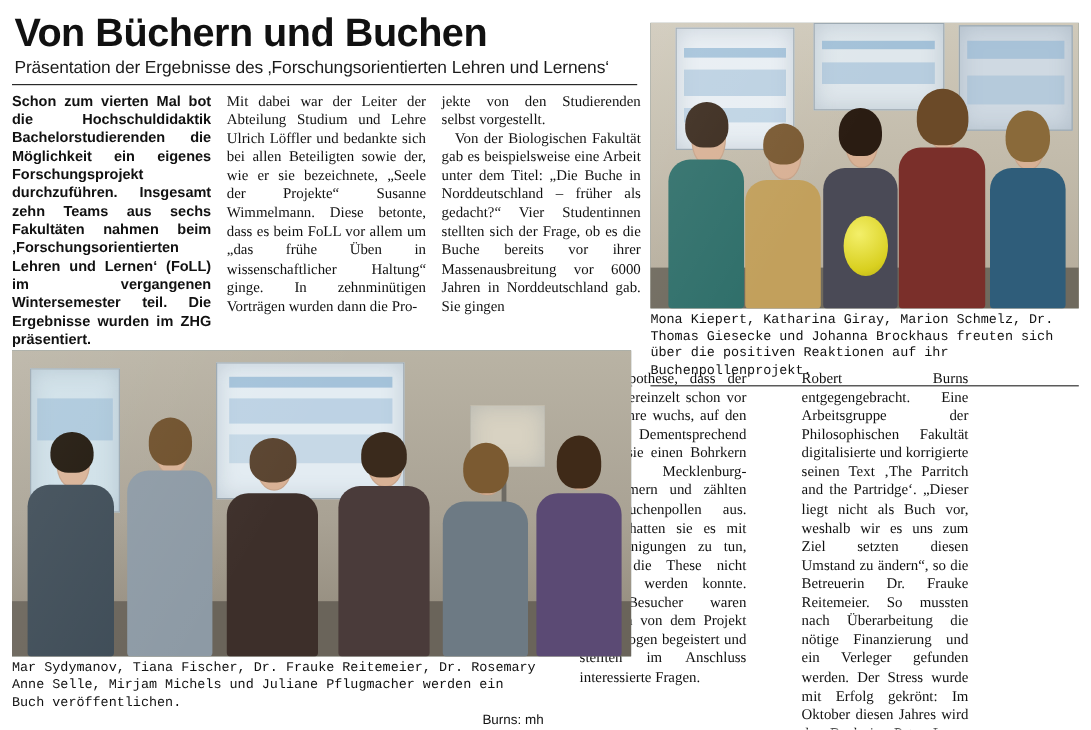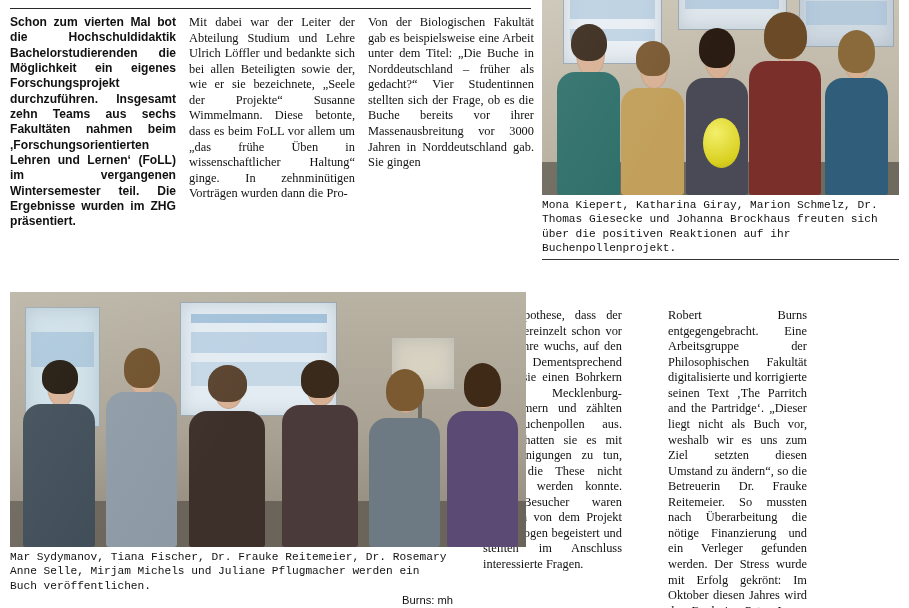--- a/index.html
+++ b/index.html
@@ -210,20 +210,22 @@
     position: absolute;
     width: 4px;
     background: #6d6a63;
   }
 </style>
 </head>
 <body>
 
 <div class="page">
 
+  <div class="headline">Von Büchern und Buchen</div>
+  <div class="subhead">Präsentation der Ergebnisse des ‚Forschungsorientierten Lehren und Lernens‘</div>
   <hr class="rule">
 
   <div class="top-area">
 
     <div class="top-photo">
       <div class="photo photo-top">
         <div class="wall"></div>
         <div class="poster" style="left:6%;top:2%;width:27%;height:42%;">
           <div class="pband" style="top:16%;height:8%;"></div>
           <div class="pband" style="top:34%;height:22%;opacity:.5;"></div>
@@ -272,21 +274,22 @@
     </div>
 
     <div class="cols-top">
       <div class="col">
         <p class="lead">Schon zum vierten Mal bot die Hochschuldidaktik Bachelorstudierenden die Möglichkeit ein eigenes Forschungsprojekt durchzuführen. Insgesamt zehn Teams aus sechs Fakultäten nahmen beim ‚Forschungsorientierten Lehren und Lernen‘ (FoLL) im vergangenen Wintersemester teil. Die Ergebnisse wurden im ZHG präsentiert.</p>
       </div>
       <div class="col">
         <p>Mit dabei war der Leiter der Abteilung Studium und Lehre Ulrich Löffler und bedankte sich bei allen Beteiligten sowie der, wie er sie bezeichnete, „Seele der Projekte“ Susanne Wimmelmann. Diese betonte, dass es beim FoLL vor allem um „das frühe Üben in wissenschaftlicher Haltung“ ginge. In zehnminütigen Vorträgen wurden dann die Pro-</p>
       </div>
       <div class="col">
-        <p>Von der Biologischen Fakultät gab es beispielsweise eine Arbeit unter dem Titel: „Die Buche in Norddeutschland – früher als gedacht?“ Vier Studentinnen stellten sich der Frage, ob es die Buche bereits vor ihrer Massenausbreitung vor 3000 Jahren in Norddeutschland gab. Sie gingen</p>
+        <p>jekte von den Studierenden selbst vorgestellt.</p>
+        <p>Von der Biologischen Fakultät gab es beispielsweise eine Arbeit unter dem Titel: „Die Buche in Norddeutschland – früher als gedacht?“ Vier Studentinnen stellten sich der Frage, ob es die Buche bereits vor ihrer Massenausbreitung vor 6000 Jahren in Norddeutschland gab. Sie gingen</p>
       </div>
     </div>
   </div>
 
   <div class="bottom-area">
     <div class="bottom-left">
       <div class="photo photo-bottom">
         <div class="wall" style="background:linear-gradient(180deg,#b9b3a4 0%,#a9a294 55%,#8e8678 100%);"></div>
         <div class="poster" style="left:3%;top:6%;width:14%;height:46%;background:#cfe0e8;">
           <div class="pband" style="top:20%;height:30%;opacity:.55;"></div>

